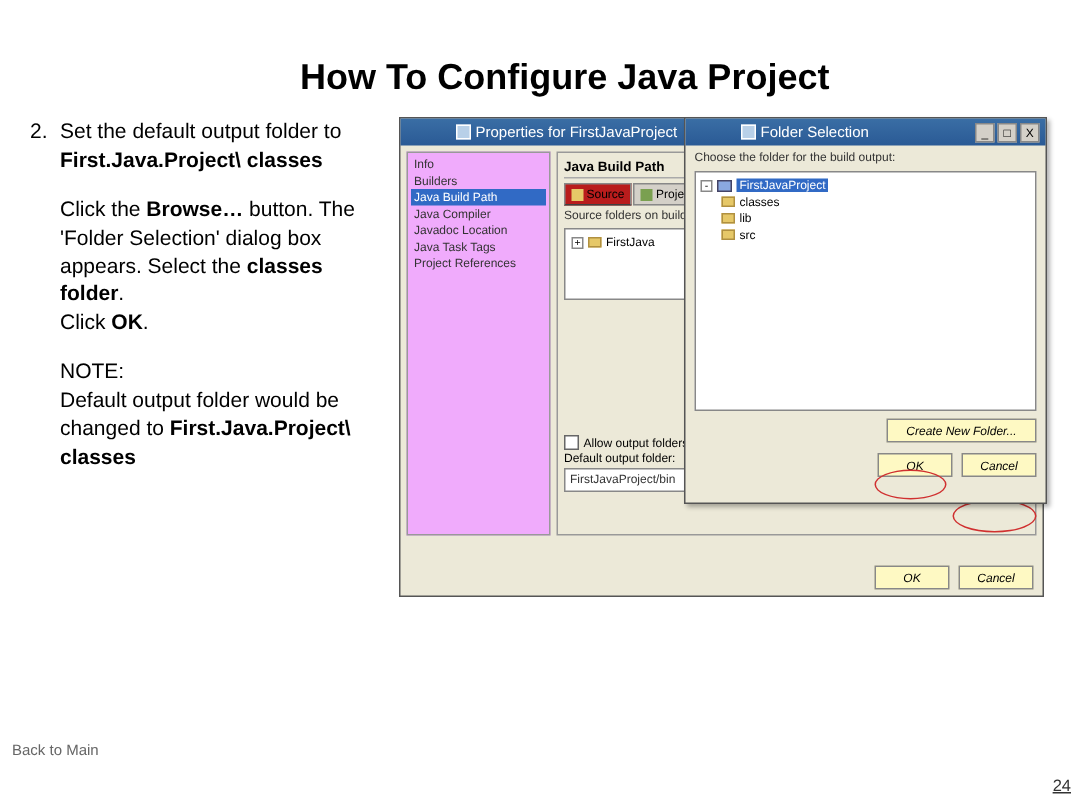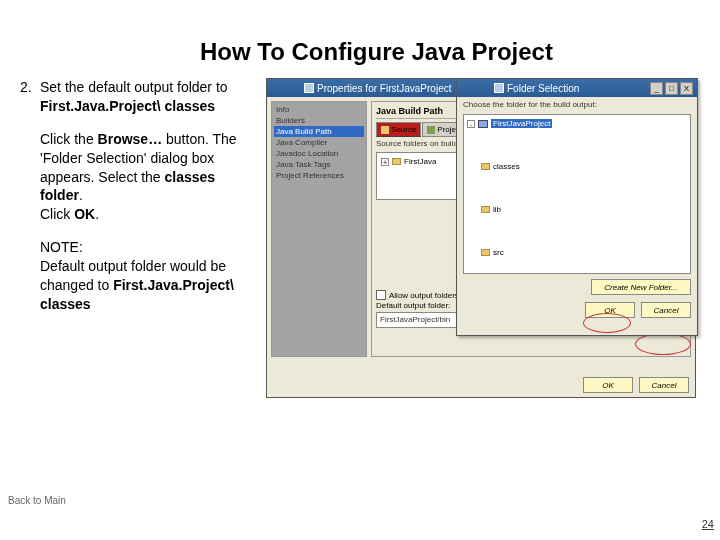--- a/index.html
+++ b/index.html
@@ -59,21 +59,21 @@
   .tb-btn {
     width: 13px; height: 13px;
     background: #d4d0c8; border: 1px solid #888;
     font-size: 8px; line-height: 11px; text-align: center;
     color: #000;
   }
   .props-body { display: flex; padding: 4px; gap: 4px; height: 264px; }
   .props-left {
     width: 96px;
     border: 1px solid #999;
-    background: #a3a3a3;
+    background: #f0abfc;
     font-size: 8px;
     padding: 2px;
   }
   .pl-item { padding: 1px 2px; color: #333; }
   .pl-item.sel { background: #316ac5; color: #fff; }
   .props-right {
     flex: 1;
     border: 1px solid #999;
     background: #ece9d8;
     padding: 4px;
@@ -142,21 +142,21 @@
   .fs-sub { font-size: 8px; padding: 3px 6px; color: #333; }
   .fs-tree {
     margin: 2px 6px;
     height: 160px;
     background: #fff;
     border: 1px solid #888;
     font-size: 8px;
     padding: 3px;
   }
   .tree-item { display: flex; align-items: center; gap: 3px; padding: 1px 0; }
-  .ind1 { padding-left: 14px; margin-top: 32px; }
+  .ind1 { padding-left: 14px; }
   .proj-ico { width: 10px; height: 8px; background: #8aa8e0; border: 1px solid #446; }
   .tree-sel { background: #316ac5; color: #fff; padding: 0 2px; }
   .fs-newbtn { display: flex; justify-content: flex-end; padding: 3px 6px; }
   .fs-footer { display: flex; justify-content: flex-end; gap: 6px; padding: 4px 6px; }
   .back-link {
     position: absolute;
     left: 8px; bottom: 34px;
     font-size: 10px; color: #666;
   }
   .page-num {

